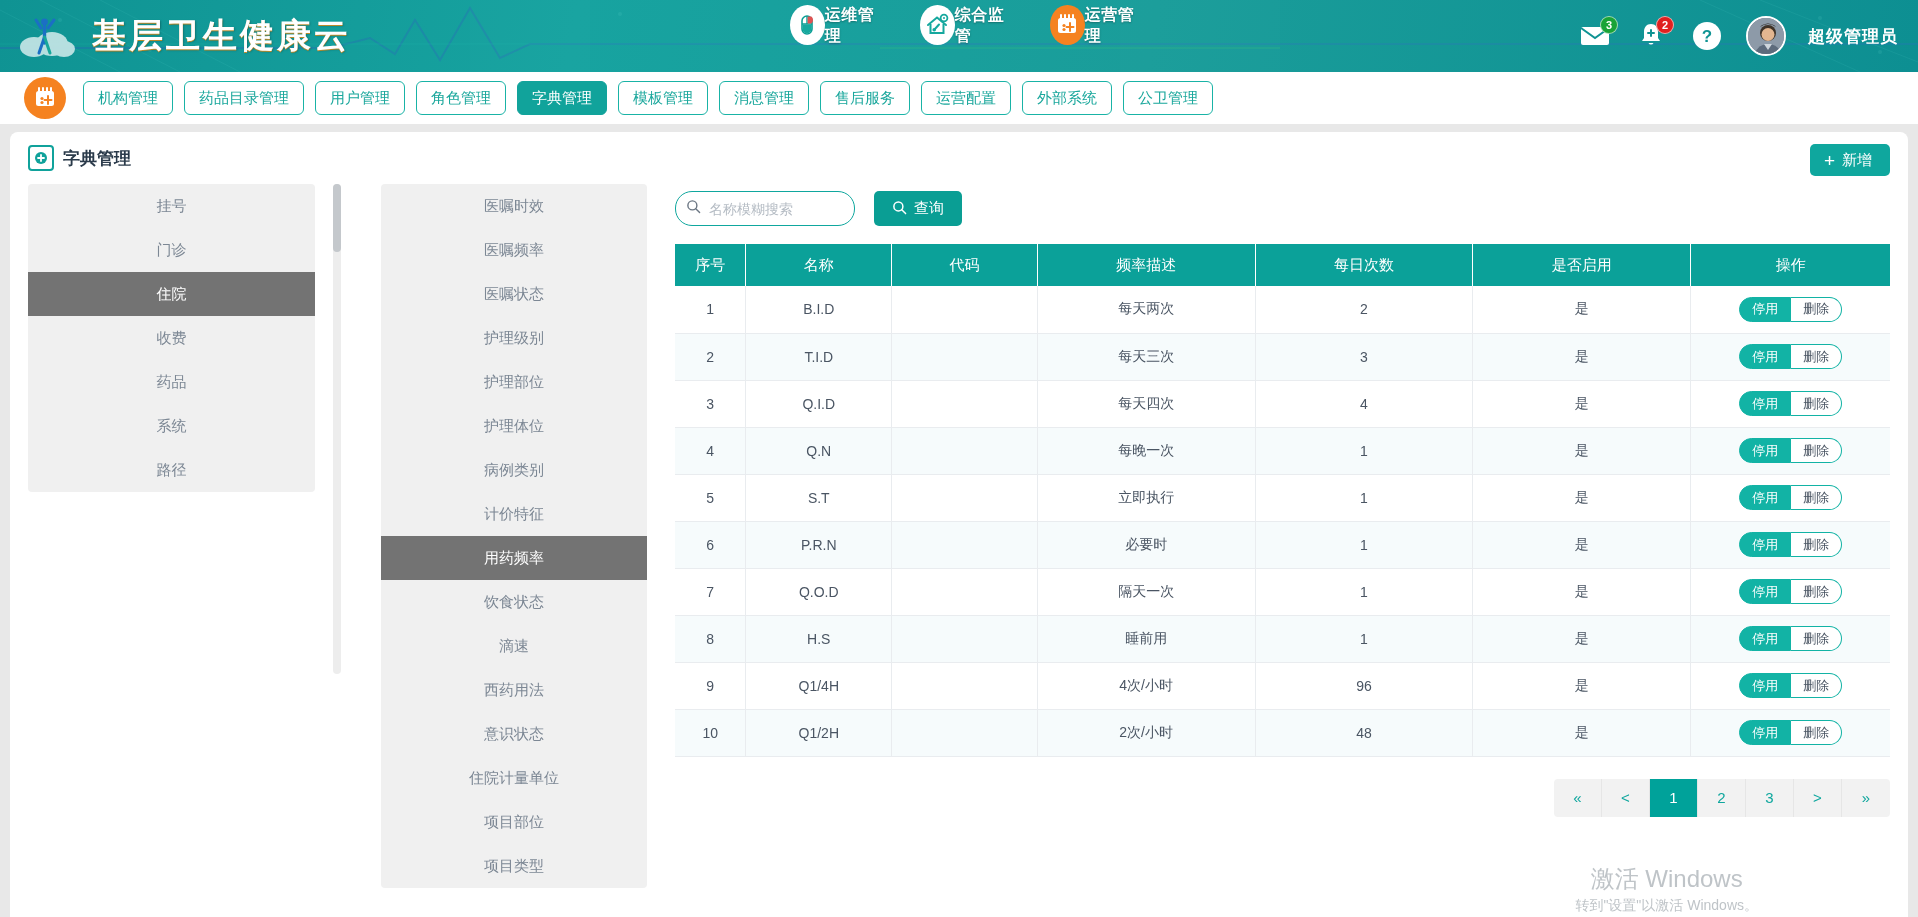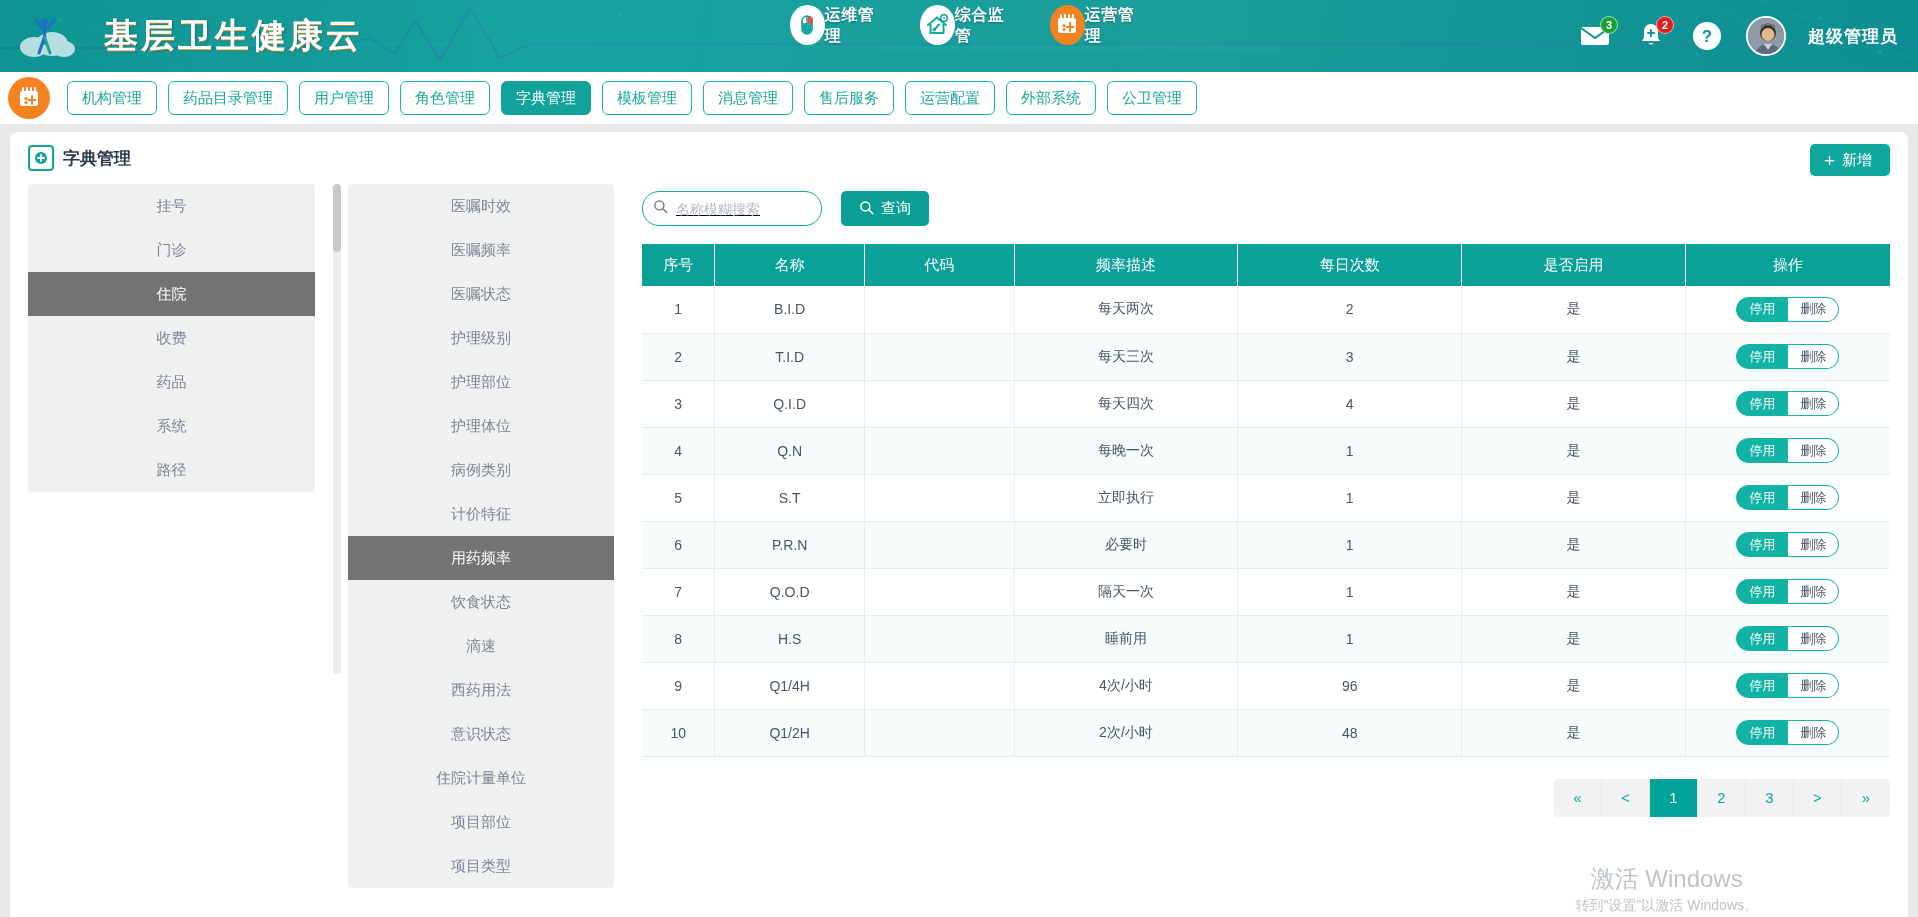--- a/index.html
+++ b/index.html
@@ -18,21 +18,21 @@
     overflow: hidden;
   }
   .hdr-deco {
     position: absolute; inset: 0;
     opacity: .35;
   }
   .hdr-deco svg { width: 100%; height: 100%; }
 
   .brand {
     position: absolute; left: 18px; top: 0;
-    height: 72px; display: flex; align-items: center; gap: 26px;
+    height: 72px; display: flex; align-items: center; gap: 14px;
   }
   .brand-logo { width: 60px; height: 50px; position: relative; }
   .brand-title {
     font-size: 34px; font-weight: bold; color: #ffffff;
     letter-spacing: 3px;
     text-shadow: 0 1px 0 #b88a2a, 1px 1px 2px rgba(0,0,0,.25);
   }
 
   .nav-icons {
     position: absolute; left: 790px; top: 2px;
@@ -72,21 +72,21 @@
   .avatar {
     width: 40px; height: 40px; border-radius: 50%;
     background: #6d7f92; border: 2px solid #ffffff; overflow: hidden;
     position: relative; cursor: pointer;
   }
   .user-name { color: #fff; font-size: 17px; font-weight: bold; letter-spacing: 1px; }
 
   
   .tabbar {
     position: relative; height: 52px; background: #ffffff;
-    display: flex; align-items: center; padding-left: 8px; gap: 11px;
+    display: flex; align-items: center; padding-left: 24px; gap: 11px;
   }
   .tab-logo {
     width: 42px; height: 42px; border-radius: 50%; background: #f58220;
     display: flex; align-items: center; justify-content: center;
     flex: 0 0 auto; margin-right: 6px;
   }
   .tab {
     height: 34px; padding: 0 14px;
     border: 1px solid #19b3a6; border-radius: 6px;
     background: #ffffff; color: #1aa79c;
@@ -123,21 +123,21 @@
 
   .body-wrap { display: flex; padding: 0 18px; gap: 0; }
 
   
   .side-col { flex: 0 0 auto; }
   .side-list {
     background: #f0f0f0; border-radius: 4px; overflow: hidden;
   }
   .side-col-1 .side-list { width: 287px; }
   .side-col-2 { margin-left: 33px; position: relative; }
-  .side-col-2 .side-list { width: 266px; }
+  .side-col-2 .side-list { width: 266px; margin-left: 33px; }
   .side-item {
     height: 44px; display: flex; align-items: center; justify-content: center;
     font-size: 15px; color: #7c8794; cursor: pointer; user-select: none;
   }
   .side-item.active { background: #737373; color: #ffffff; }
   .side-scrollbar {
     position: absolute; left: -15px; top: 0; width: 8px; height: 490px;
     background: #ededed; border-radius: 4px;
   }
   .side-scrollbar .thumb {
@@ -145,21 +145,20 @@
   }
 
   
   .main-col { flex: 1 1 auto; margin-left: 28px; }
   .search-row { display: flex; align-items: center; gap: 19px; padding: 7px 0 18px 0; }
   .search-box {
     width: 180px; height: 35px;
     border: 1px solid #0fa79e; border-radius: 17px;
     display: flex; align-items: center; padding: 0 10px; gap: 8px;
     background: #fff;
-    text-decoration: underline;
   }
   .search-box input {
     border: none; outline: none; flex: 1; font-size: 14px;
     color: #333; font-family: inherit; background: transparent;
   }
   .search-box input::placeholder { color: #b5bcc4; }
   .btn-query {
     height: 35px; padding: 0 18px;
     background: #0a9e94; color: #fff; border: none; border-radius: 5px;
     font-size: 15px; display: flex; align-items: center; gap: 7px;

